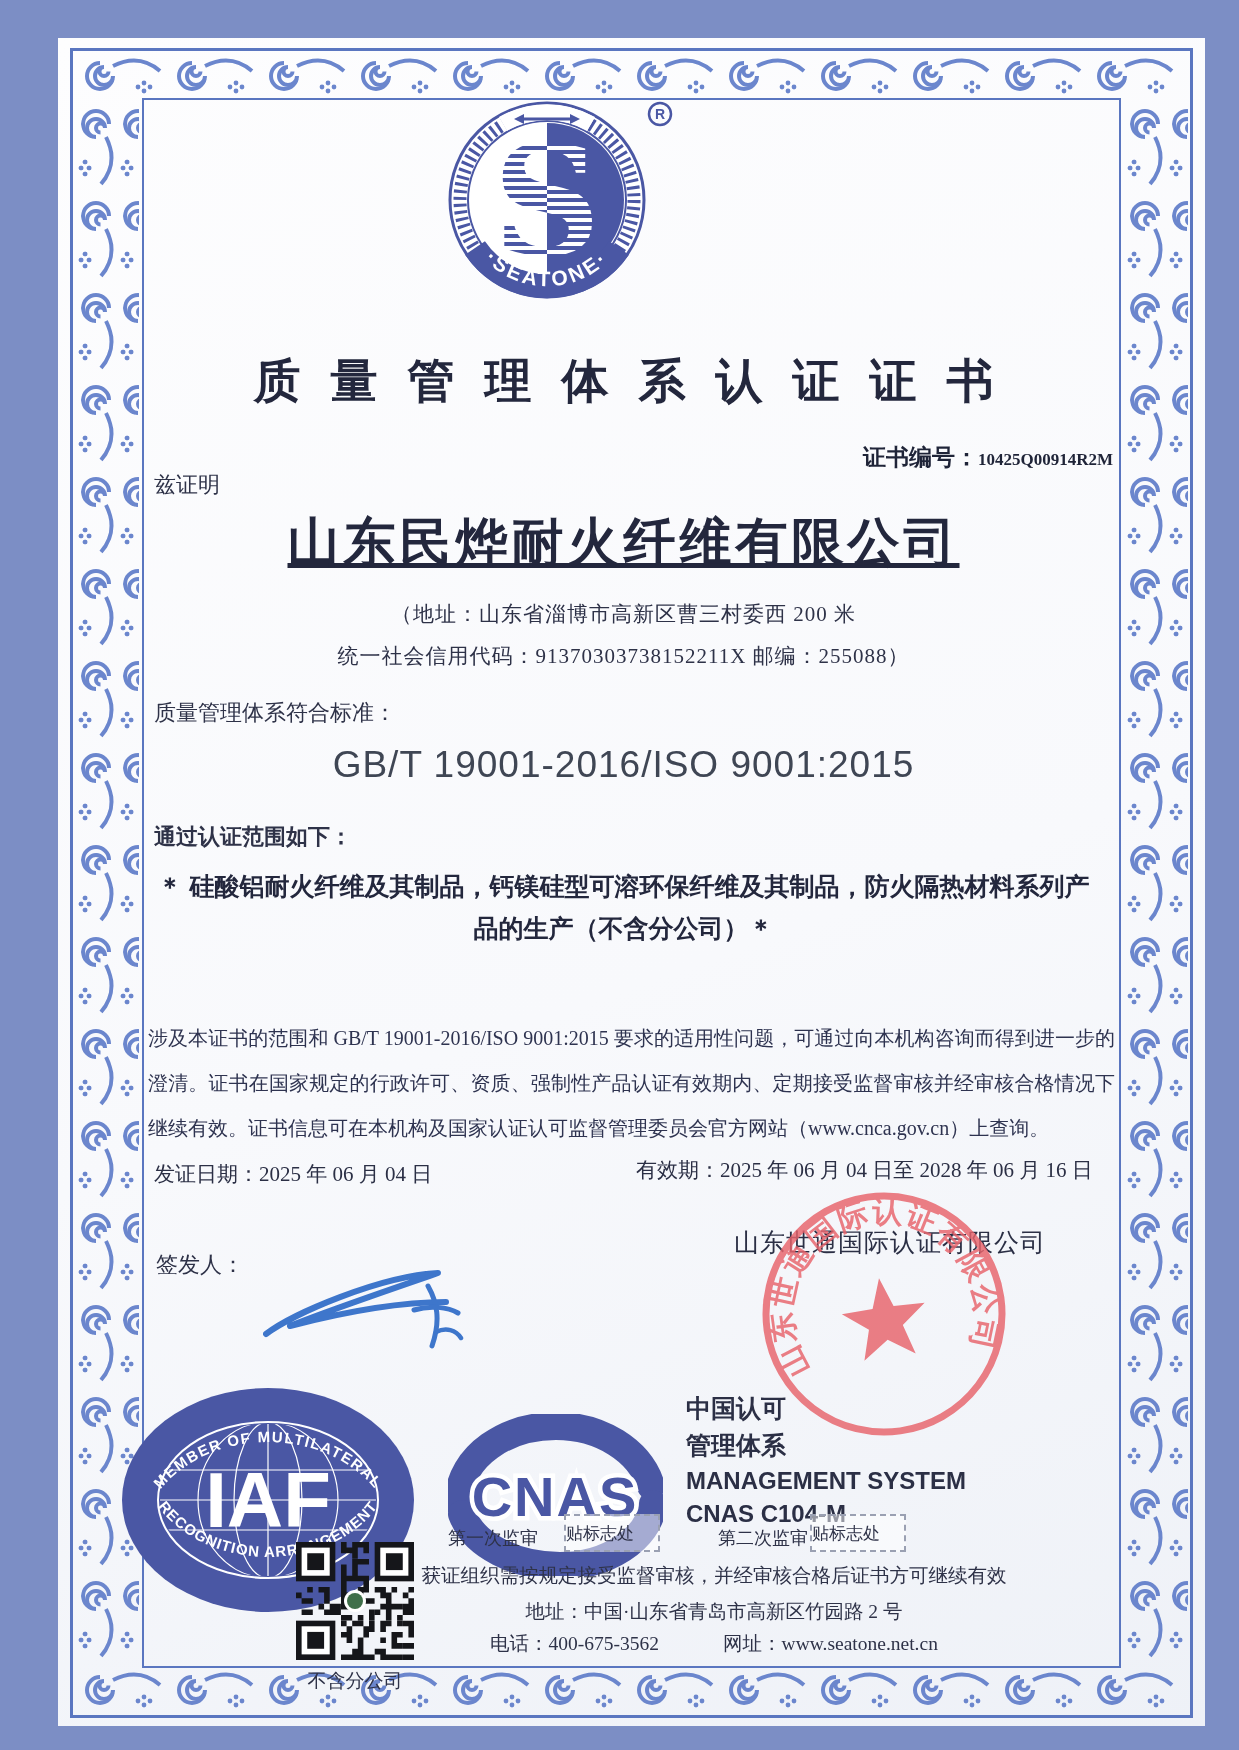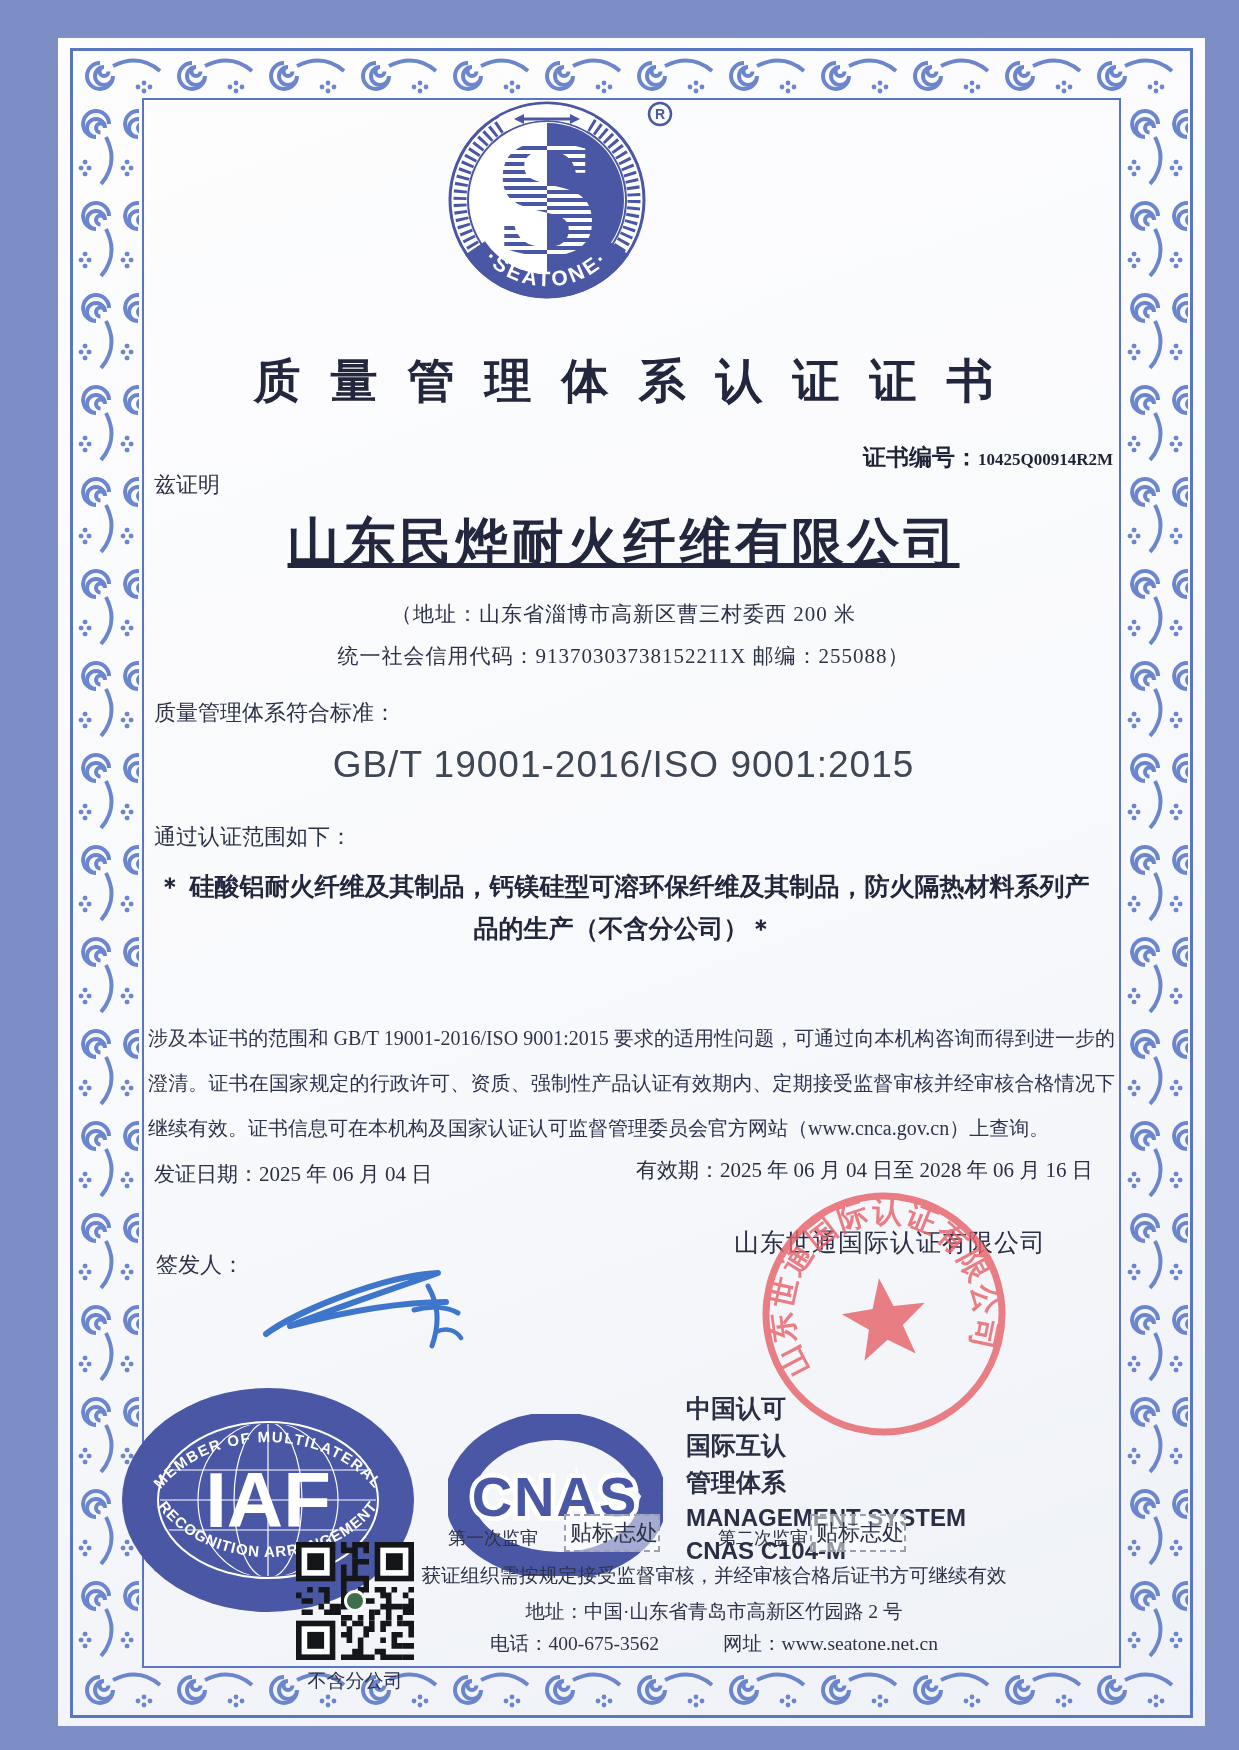--- a/index.html
+++ b/index.html
@@ -27,22 +27,22 @@
   .std-value{font-family:"Liberation Sans", sans-serif; font-size:37px; font-weight:500; color:#3f4654; letter-spacing:1px;}
   .scope{font-family:"Liberation Sans", sans-serif; font-size:25px; font-weight:bold; color:#23273d;}
   .legal{font-size:20px; line-height:45px; text-align:justify; color:#2e3350; width:967px;}
   .dateline{font-size:21px; color:#2b2f45;}
   .issuer{font-size:25px; color:#2b2f45; letter-spacing:1px;}
   .seal{opacity:.82; transform:rotate(-8deg);}
   .cnas-block{font-family:"Liberation Sans", sans-serif;}
   .cnas-zh{font-size:25px; line-height:37px; color:#2b2f45; font-weight:600;}
   .cnas-en{font-size:24px; font-weight:bold; color:#2b2f45; line-height:33px; }
   .audit-label{font-size:18px; color:#2e3248;}
-  .sticker-box{width:92px; height:34px; border:2px dashed #9aa0b2; display:flex; align-items:center; justify-content:flex-end;
-               font-size:22px; color:#2e3248; background:rgba(255,255,255,.5);}
+  .sticker-box{width:92px; height:34px; border:2px dashed #9aa0b2; display:flex; align-items:center; justify-content:flex-start;
+               font-size:17px; color:#2e3248; background:rgba(255,255,255,.5);}
   .footnote{font-size:19.5px; color:#2e3248;}
   .qr-caption{font-size:19px; color:#2e3248; text-align:center;}
   .contact-row{display:flex; justify-content:center; gap:64px; font-size:19.5px; color:#2e3248;}
 </style>
 </head>
 <body>
 
 <div class="page">
   <div class="card">
     <div class="frame1"></div>
@@ -153,21 +153,21 @@
 
       <div class="abs small-label" style="top:368px; left:8px;">兹证明</div>
 
       <div class="abs ctr company" style="top:406px;">山东民烨耐火纤维有限公司</div>
       <div class="abs ctr addr" style="top:498px;">（地址：山东省淄博市高新区曹三村委西 200 米</div>
       <div class="abs ctr addr" style="top:540px;">统一社会信用代码：91370303738152211X 邮编：255088）</div>
 
       <div class="abs small-label" style="top:596px; left:8px;">质量管理体系符合标准：</div>
       <div class="abs ctr std-value" style="top:642px;">GB/T 19001-2016/ISO 9001:2015</div>
 
-      <div class="abs small-label" style="top:720px; left:8px;">通过认证范围如下：</div>
+      <div class="abs small-label" style="top:720px; left:8px;font-weight:bold;">通过认证范围如下：</div>
       <div class="abs ctr scope" style="top:768px;">＊ 硅酸铝耐火纤维及其制品，钙镁硅型可溶环保纤维及其制品，防火隔热材料系列产</div>
       <div class="abs ctr scope" style="top:810px;">品的生产（不含分公司）＊</div>
 
       <div class="abs legal" style="top:914px; left:2px;">涉及本证书的范围和 GB/T 19001-2016/ISO 9001:2015 要求的适用性问题，可通过向本机构咨询而得到进一步的澄清。证书在国家规定的行政许可、资质、强制性产品认证有效期内、定期接受监督审核并经审核合格情况下继续有效。证书信息可在本机构及国家认证认可监督管理委员会官方网站（www.cnca.gov.cn）上查询。</div>
 
       <div class="abs dateline" style="top:1058px; left:8px;">发证日期：2025 年 06 月 04 日</div>
       <div class="abs dateline" style="top:1054px; left:490px;">有效期：2025 年 06 月 04 日至 2028 年 06 月 16 日</div>
 
       <div class="abs small-label" style="top:1148px; left:10px;">签发人：</div>
       <div class="abs issuer" style="top:1124px; left:588px;">山东世通国际认证有限公司</div>
@@ -218,21 +218,20 @@
       </svg>
 
       <svg class="abs" style="left:302px; top:1312px;" width="215" height="162" viewBox="0 0 215 162">
         <path d="M10,88 C12,40 60,12 108,12 C152,12 192,36 203,72" fill="none" stroke="#4a57a4" stroke-width="28" stroke-linecap="round"></path>
         <path d="M205,90 C201,126 158,152 112,152 C68,152 26,132 14,100" fill="none" stroke="#4a57a4" stroke-width="28" stroke-linecap="round"></path>
         <text x="107" y="102" text-anchor="middle" font-family="Liberation Sans, sans-serif" font-size="56" font-weight="bold" fill="#4a57a4" stroke="#ffffff" stroke-width="9" paint-order="stroke" letter-spacing="2">CNAS</text>
       </svg>
 
       <div class="abs cnas-block" style="left:540px; top:1288px;">
         <div class="cnas-zh">中国认可</div>
-        <div class="cnas-zh">国际互认</div>
         <div class="cnas-zh">管理体系</div>
         <div class="cnas-en">MANAGEMENT SYSTEM</div>
         <div class="cnas-en" style="margin-top:0;">CNAS C104-M</div>
       </div>
 
       <svg id="qr-svg" class="abs" style="left:150px; top:1440px;" width="118" height="118" viewBox="0 0 118 118">
           <path d="M45.0,0.0h5.6v5.6h-5.6zM56.2,0.0h5.6v5.6h-5.6zM61.8,0.0h5.6v5.6h-5.6zM67.4,0.0h5.6v5.6h-5.6zM45.0,5.6h5.6v5.6h-5.6zM50.6,5.6h5.6v5.6h-5.6zM56.2,5.6h5.6v5.6h-5.6zM67.4,5.6h5.6v5.6h-5.6zM56.2,11.2h5.6v5.6h-5.6zM56.2,16.9h5.6v5.6h-5.6zM61.8,16.9h5.6v5.6h-5.6zM67.4,16.9h5.6v5.6h-5.6zM45.0,22.5h5.6v5.6h-5.6zM56.2,22.5h5.6v5.6h-5.6zM45.0,28.1h5.6v5.6h-5.6zM56.2,28.1h5.6v5.6h-5.6zM45.0,33.7h5.6v5.6h-5.6zM50.6,33.7h5.6v5.6h-5.6zM56.2,33.7h5.6v5.6h-5.6zM61.8,33.7h5.6v5.6h-5.6zM67.4,33.7h5.6v5.6h-5.6zM45.0,39.3h5.6v5.6h-5.6zM67.4,39.3h5.6v5.6h-5.6zM11.2,45.0h5.6v5.6h-5.6zM22.5,45.0h5.6v5.6h-5.6zM28.1,45.0h5.6v5.6h-5.6zM45.0,45.0h5.6v5.6h-5.6zM61.8,45.0h5.6v5.6h-5.6zM67.4,45.0h5.6v5.6h-5.6zM78.7,45.0h5.6v5.6h-5.6zM84.3,45.0h5.6v5.6h-5.6zM95.5,45.0h5.6v5.6h-5.6zM112.4,45.0h5.6v5.6h-5.6zM0.0,50.6h5.6v5.6h-5.6zM28.1,50.6h5.6v5.6h-5.6zM45.0,50.6h5.6v5.6h-5.6zM50.6,50.6h5.6v5.6h-5.6zM56.2,50.6h5.6v5.6h-5.6zM61.8,50.6h5.6v5.6h-5.6zM84.3,50.6h5.6v5.6h-5.6zM89.9,50.6h5.6v5.6h-5.6zM106.8,50.6h5.6v5.6h-5.6zM5.6,56.2h5.6v5.6h-5.6zM11.2,56.2h5.6v5.6h-5.6zM28.1,56.2h5.6v5.6h-5.6zM45.0,56.2h5.6v5.6h-5.6zM56.2,56.2h5.6v5.6h-5.6zM67.4,56.2h5.6v5.6h-5.6zM73.0,56.2h5.6v5.6h-5.6zM89.9,56.2h5.6v5.6h-5.6zM112.4,56.2h5.6v5.6h-5.6zM22.5,61.8h5.6v5.6h-5.6zM33.7,61.8h5.6v5.6h-5.6zM39.3,61.8h5.6v5.6h-5.6zM45.0,61.8h5.6v5.6h-5.6zM50.6,61.8h5.6v5.6h-5.6zM56.2,61.8h5.6v5.6h-5.6zM84.3,61.8h5.6v5.6h-5.6zM89.9,61.8h5.6v5.6h-5.6zM95.5,61.8h5.6v5.6h-5.6zM101.1,61.8h5.6v5.6h-5.6zM106.8,61.8h5.6v5.6h-5.6zM112.4,61.8h5.6v5.6h-5.6zM5.6,67.4h5.6v5.6h-5.6zM11.2,67.4h5.6v5.6h-5.6zM28.1,67.4h5.6v5.6h-5.6zM33.7,67.4h5.6v5.6h-5.6zM39.3,67.4h5.6v5.6h-5.6zM73.0,67.4h5.6v5.6h-5.6zM78.7,67.4h5.6v5.6h-5.6zM89.9,67.4h5.6v5.6h-5.6zM106.8,67.4h5.6v5.6h-5.6zM112.4,67.4h5.6v5.6h-5.6zM45.0,73.0h5.6v5.6h-5.6zM50.6,73.0h5.6v5.6h-5.6zM61.8,73.0h5.6v5.6h-5.6zM73.0,73.0h5.6v5.6h-5.6zM89.9,73.0h5.6v5.6h-5.6zM101.1,73.0h5.6v5.6h-5.6zM45.0,78.7h5.6v5.6h-5.6zM56.2,78.7h5.6v5.6h-5.6zM61.8,78.7h5.6v5.6h-5.6zM73.0,78.7h5.6v5.6h-5.6zM84.3,78.7h5.6v5.6h-5.6zM89.9,78.7h5.6v5.6h-5.6zM101.1,78.7h5.6v5.6h-5.6zM106.8,78.7h5.6v5.6h-5.6zM112.4,78.7h5.6v5.6h-5.6zM50.6,84.3h5.6v5.6h-5.6zM67.4,84.3h5.6v5.6h-5.6zM73.0,84.3h5.6v5.6h-5.6zM84.3,84.3h5.6v5.6h-5.6zM112.4,84.3h5.6v5.6h-5.6zM45.0,89.9h5.6v5.6h-5.6zM50.6,89.9h5.6v5.6h-5.6zM67.4,89.9h5.6v5.6h-5.6zM95.5,89.9h5.6v5.6h-5.6zM101.1,89.9h5.6v5.6h-5.6zM112.4,89.9h5.6v5.6h-5.6zM50.6,95.5h5.6v5.6h-5.6zM61.8,95.5h5.6v5.6h-5.6zM84.3,95.5h5.6v5.6h-5.6zM95.5,95.5h5.6v5.6h-5.6zM61.8,101.1h5.6v5.6h-5.6zM95.5,101.1h5.6v5.6h-5.6zM101.1,101.1h5.6v5.6h-5.6zM106.8,101.1h5.6v5.6h-5.6zM112.4,101.1h5.6v5.6h-5.6zM56.2,106.8h5.6v5.6h-5.6zM61.8,106.8h5.6v5.6h-5.6zM78.7,106.8h5.6v5.6h-5.6zM84.3,106.8h5.6v5.6h-5.6zM45.0,112.4h5.6v5.6h-5.6zM50.6,112.4h5.6v5.6h-5.6zM56.2,112.4h5.6v5.6h-5.6zM61.8,112.4h5.6v5.6h-5.6zM67.4,112.4h5.6v5.6h-5.6zM73.0,112.4h5.6v5.6h-5.6zM84.3,112.4h5.6v5.6h-5.6zM89.9,112.4h5.6v5.6h-5.6zM95.5,112.4h5.6v5.6h-5.6zM101.1,112.4h5.6v5.6h-5.6zM106.8,112.4h5.6v5.6h-5.6zM112.4,112.4h5.6v5.6h-5.6z" fill="#15161a"></path>
           <g>
             <rect x="0" y="0" width="39.33333333333333" height="39.33333333333333" fill="#15161a"></rect>
             <rect x="5.619047619047619" y="5.619047619047619" width="28.095238095238095" height="28.095238095238095" fill="#ffffff"></rect>

